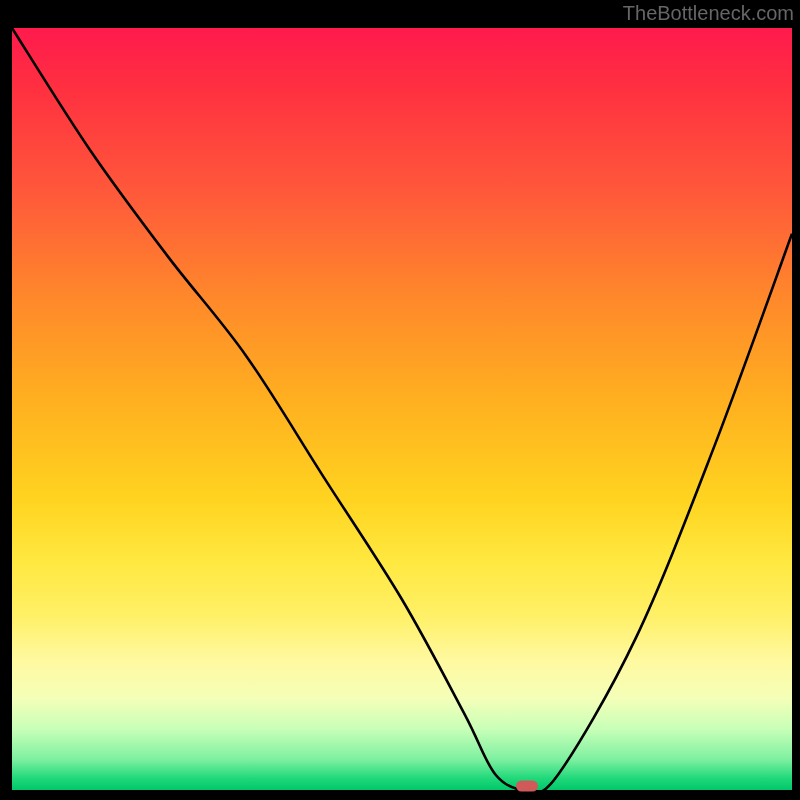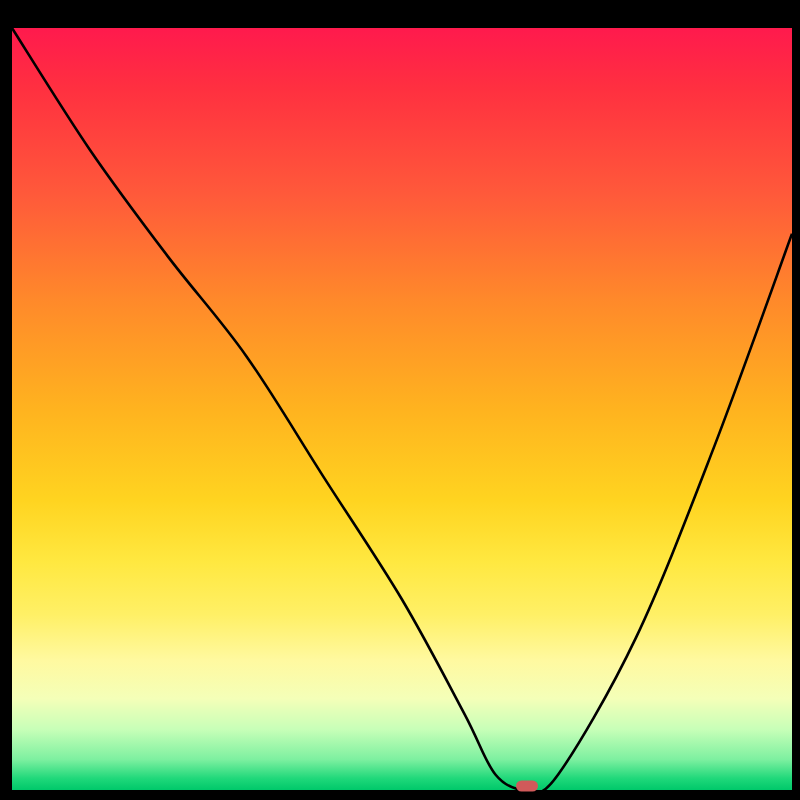--- a/index.html
+++ b/index.html
@@ -63,20 +63,21 @@
     height: 11px;
     border-radius: 6px;
     background: #d05a5a;
     transform: translate(-50%, -50%);
   }
 </style>
 </head>
 <body>
 
 <div class="container">
+  <div class="watermark">TheBottleneck.com</div>
 
   <div class="plot-area">
     <svg class="curve-svg" viewBox="0 0 780 762" preserveAspectRatio="none">
       <path fill="none" stroke="#000000" stroke-width="2.6" d="M 0 0 C 13 20.32000000000001, 52 83.82000000000008, 78 121.92000000000007 C 104 160.02000000000007, 130 194.31000000000003, 156 228.60000000000002 C 182 262.89, 208 290.83000000000004, 234 327.66 C 260 364.49, 286 408.94000000000005, 312 449.58000000000004 C 338 490.22, 366.6 532.13, 390 571.5 C 413.4 610.87, 436.79999999999995 656.5899999999999, 452.4 685.8 C 468 715.01, 473.2 734.06, 483.6 746.76 C 494.00000000000006 759.46, 504.4000000000001 762, 514.8000000000001 762 C 525.2 762, 527.8 772.16, 546 746.76 C 564.2 721.36, 598 664.21, 624 609.6 C 650 554.99, 676 486.40999999999997, 702 419.09999999999997 C 728 351.78999999999996, 767 241.3, 780 205.74"></path>
     </svg>
     <div class="marker" style="left: 514.8px; top: 758px; background: rgb(208, 90, 90);"></div>
   </div>
 </div>
 
 </body></html>

